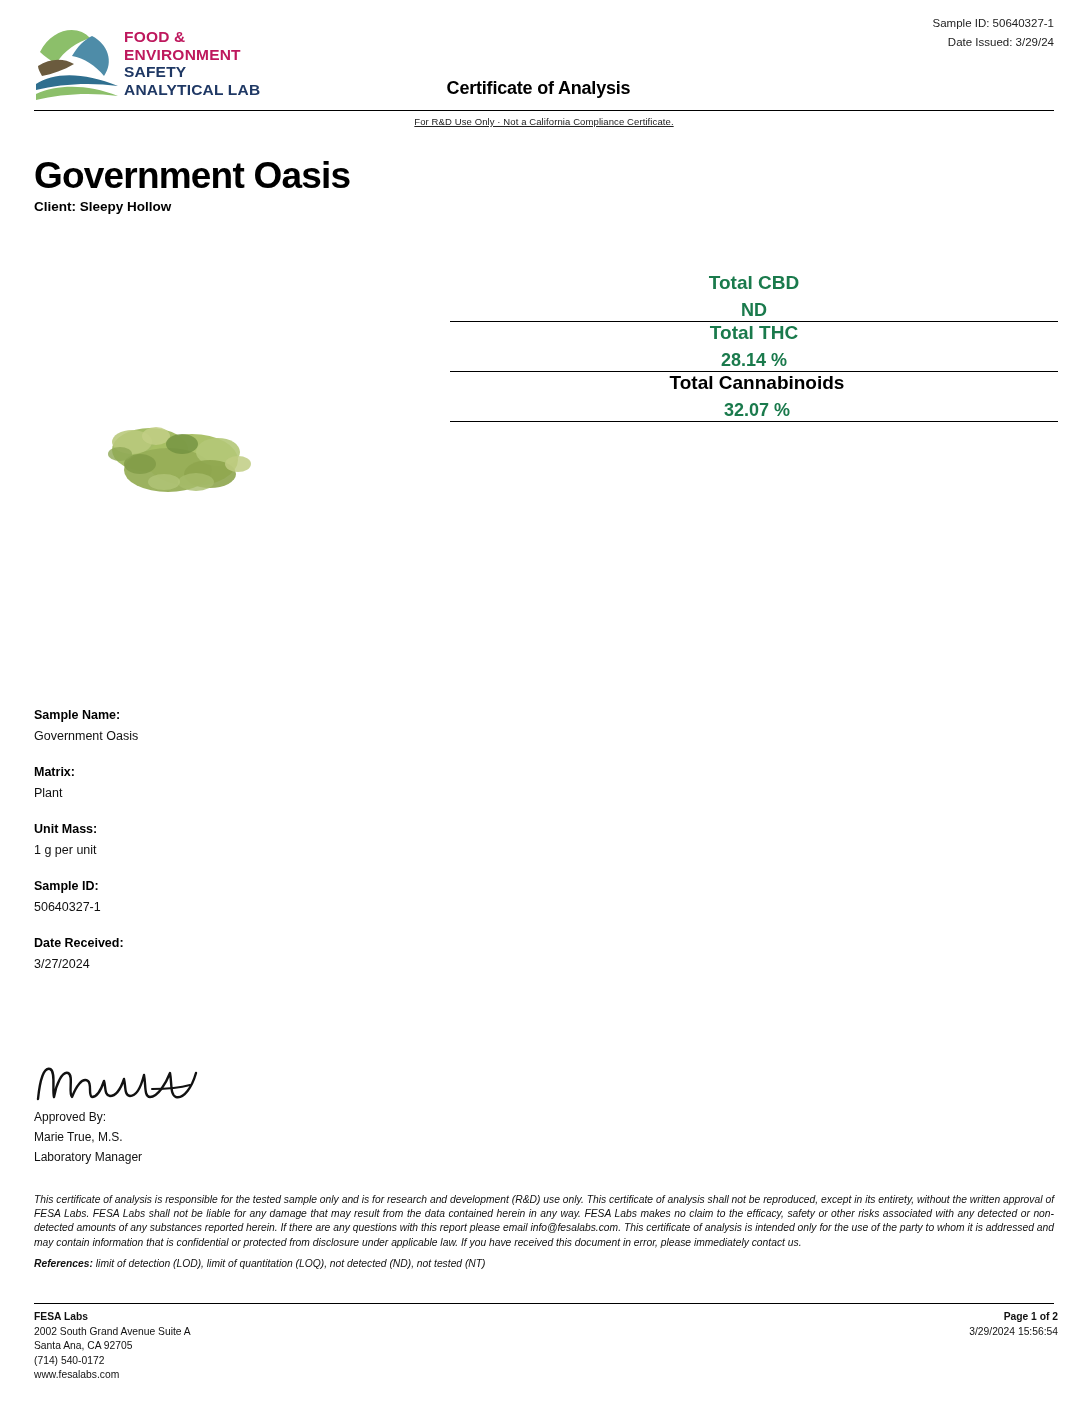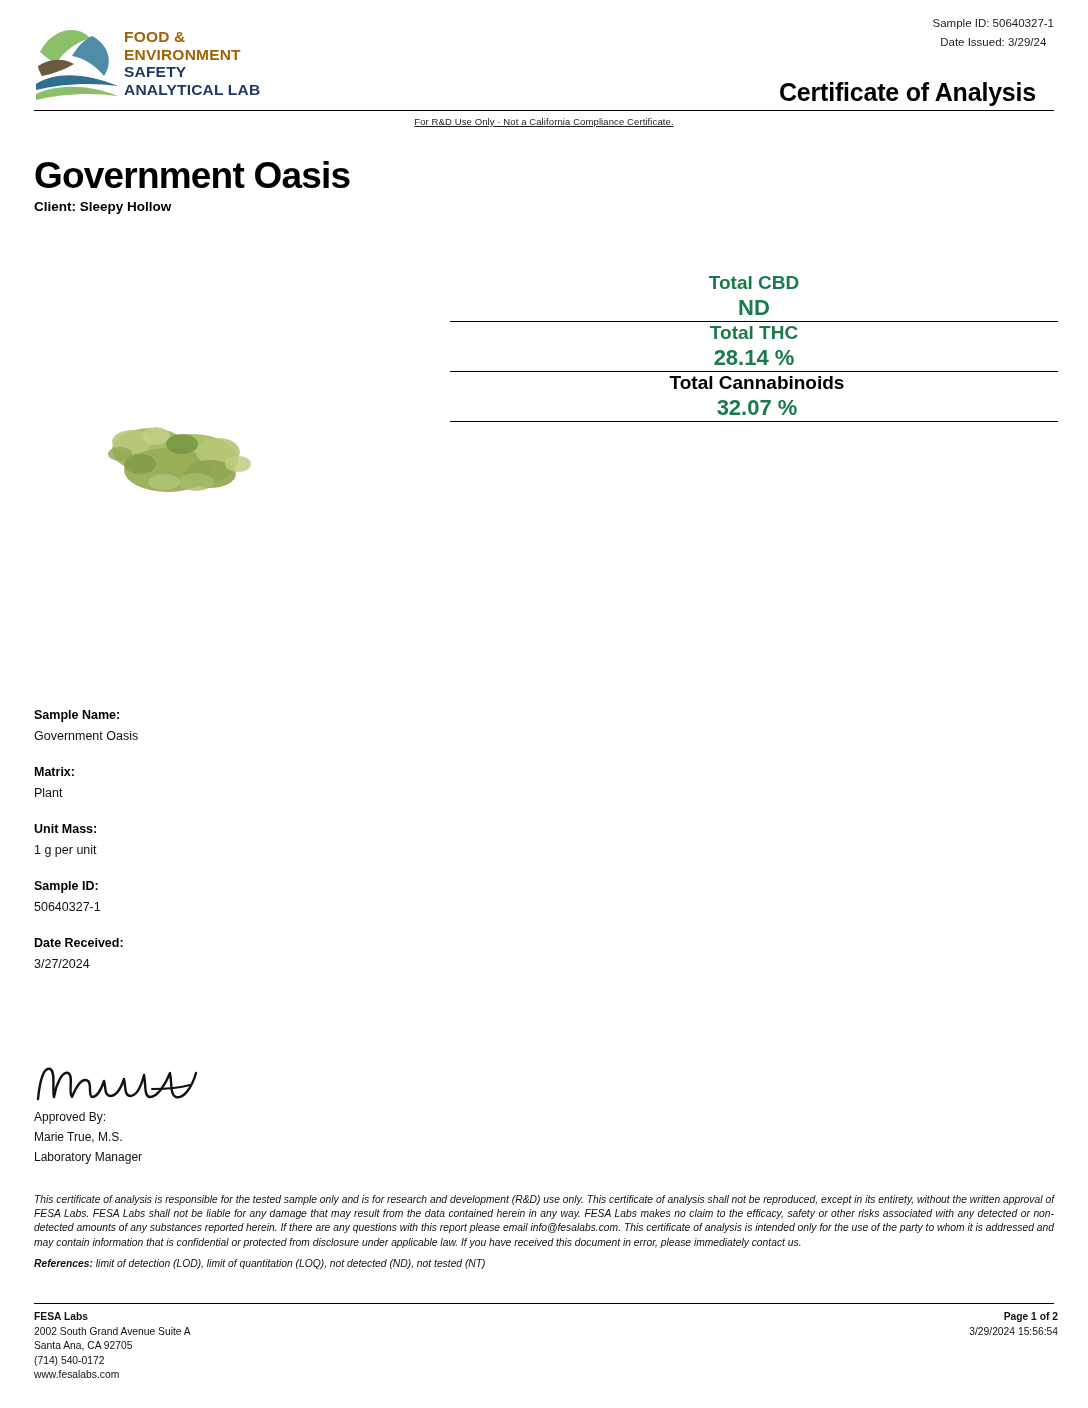--- a/index.html
+++ b/index.html
@@ -45,37 +45,37 @@
   .logo-text {
     font-family: "Liberation Sans", sans-serif;
     font-size: 15.5px;
     line-height: 17.5px;
     font-weight: bold;
     color: #1f3864;
     letter-spacing: 0.2px;
     padding-left: 4px;
   }
   .logo-text div:nth-child(1),
-  .logo-text div:nth-child(2) { color: #a16207; }
+  .logo-text div:nth-child(2) { color: #be185d; }
   .header-right {
     position: absolute;
     right: 0;
     top: 14px;
-    text-align: center;
+    text-align: right;
     font-size: 11.5px;
     line-height: 19px;
     color: #222;
   }
   .coa-title {
     position: absolute;
     left: 0;
-    right: 18px;
+    right: 11px;
     top: 78px;
-    text-align: right;
-    font-size: 25px;
+    text-align: center;
+    font-size: 18px;
     font-weight: bold;
     letter-spacing: -0.2px;
   }
   .rule-top {
     border-bottom: 1.6px solid #000;
     margin-top: 14px;
   }
   .disclaimer-small {
     text-align: center;
     font-size: 9.5px;
@@ -114,21 +114,21 @@
   }
   .summary-row .label {
     flex: 1;
     font-size: 19px;
     font-weight: bold;
     color: #1a7a4c;
   }
   .summary-row .value {
     width: 200px;
     text-align: center;
-    font-size: 22px;
+    font-size: 18px;
     font-weight: bold;
     color: #1a7a4c;
   }
   .summary-row.total .label,
   .summary-row.total .value {
     color: #000;
     margin-left: 6px;
   }
   .summary-row.total .value { color: #1a7a4c; }
 

